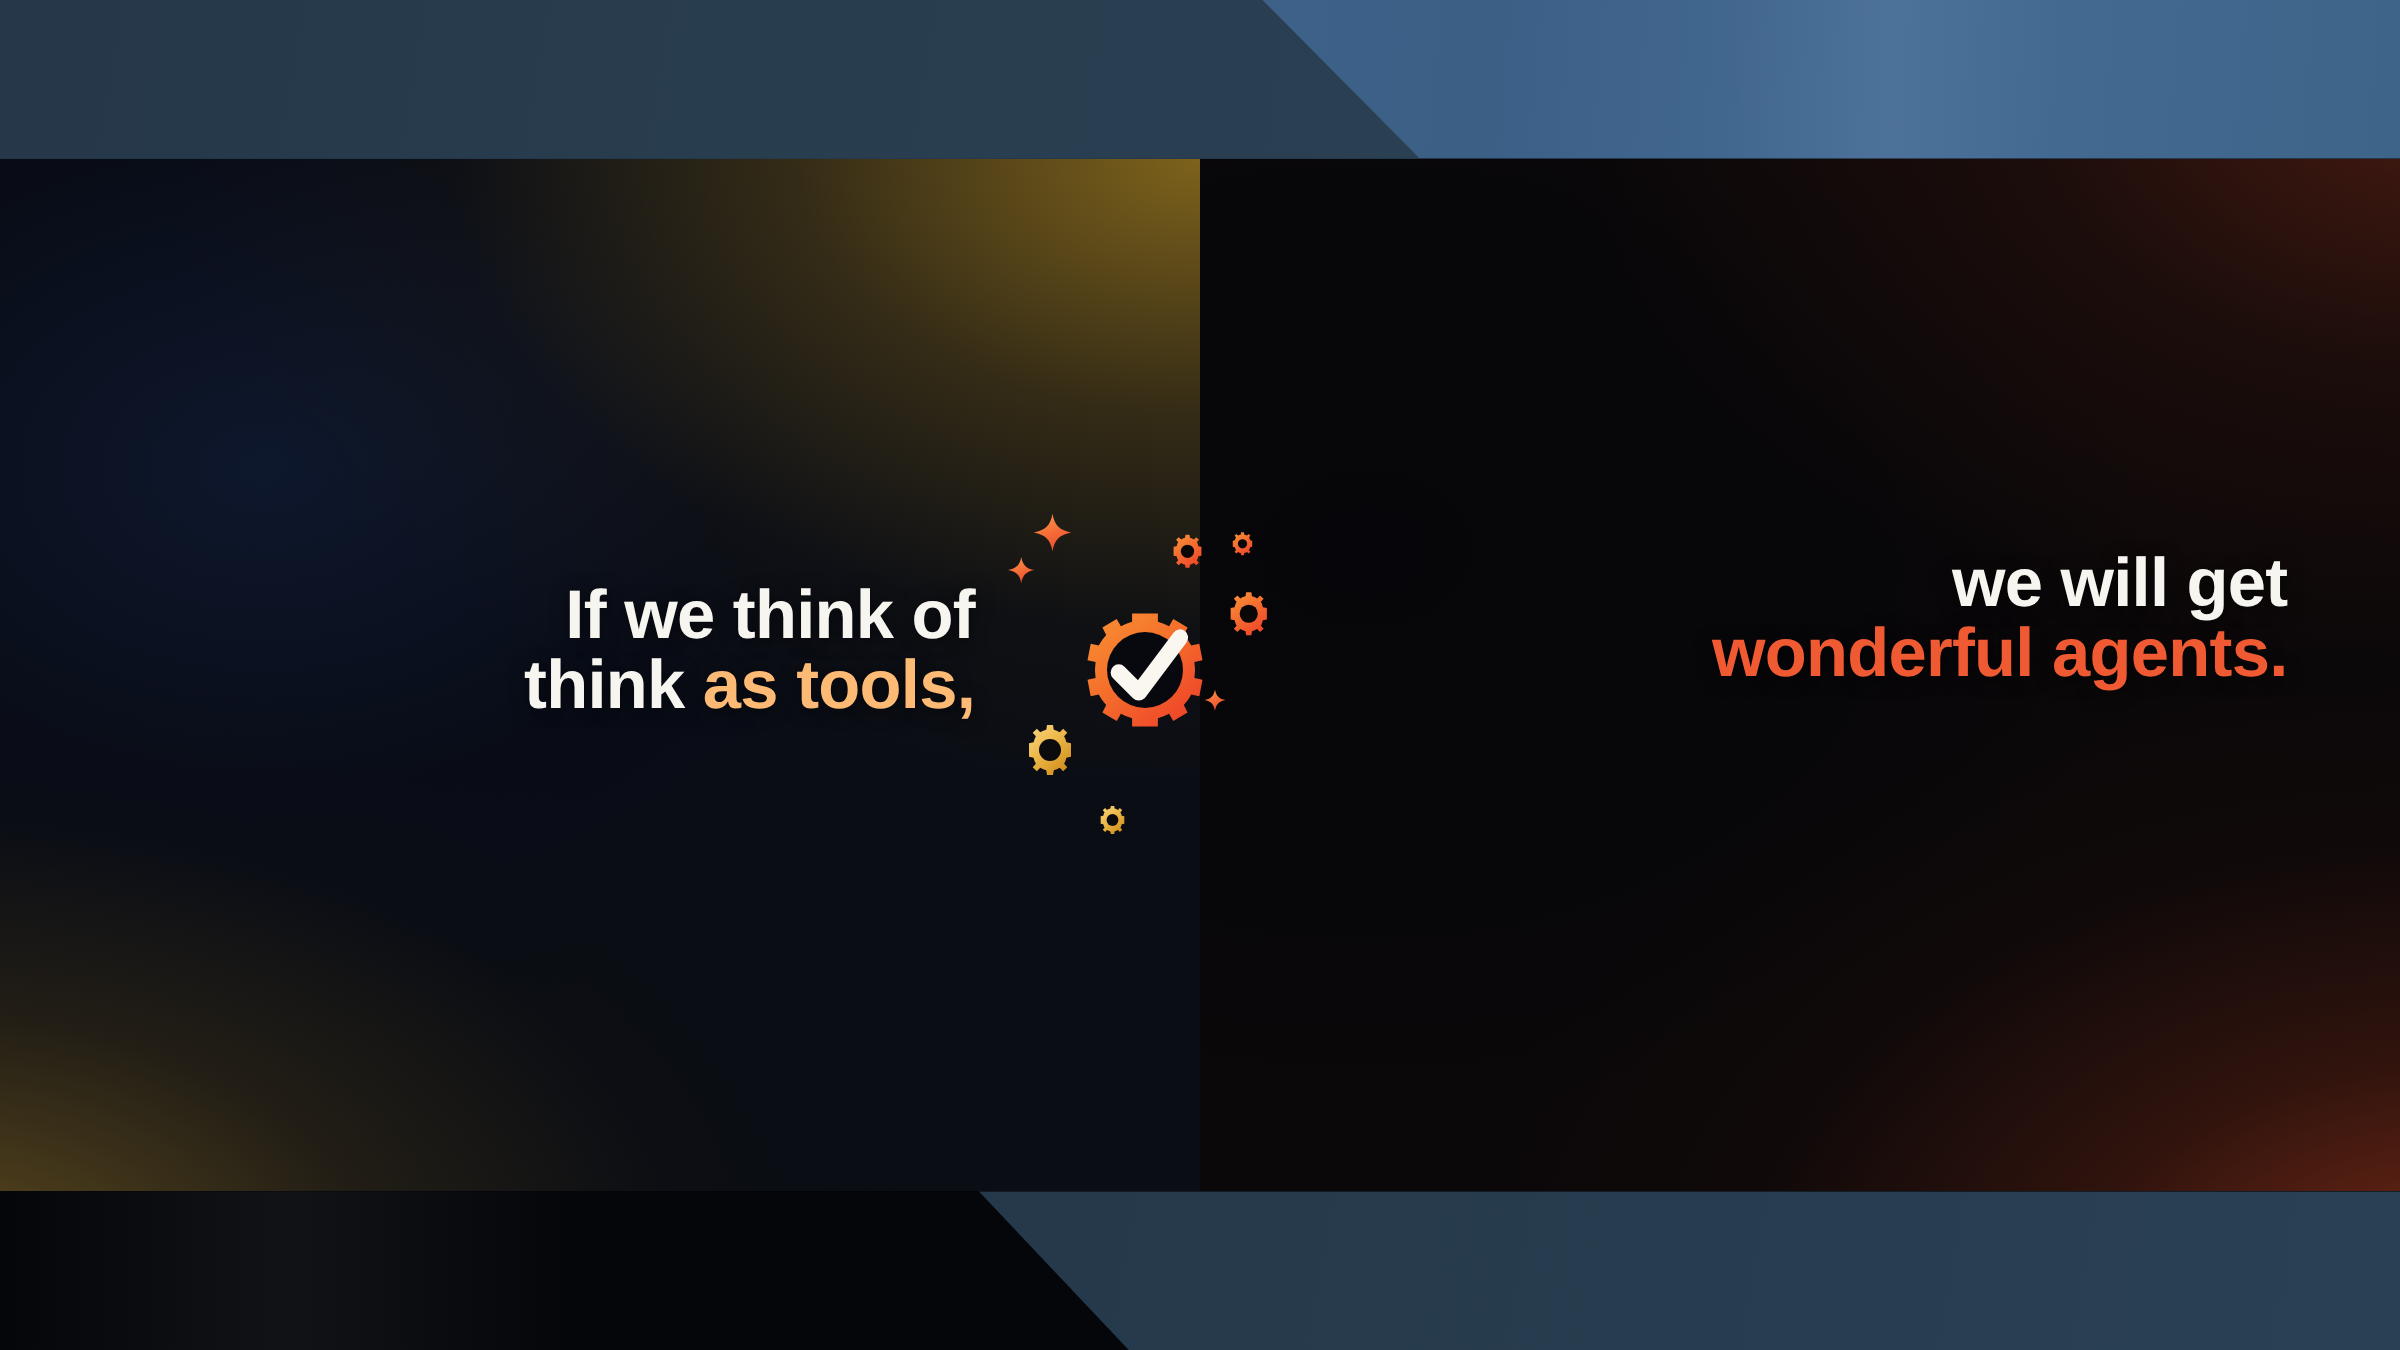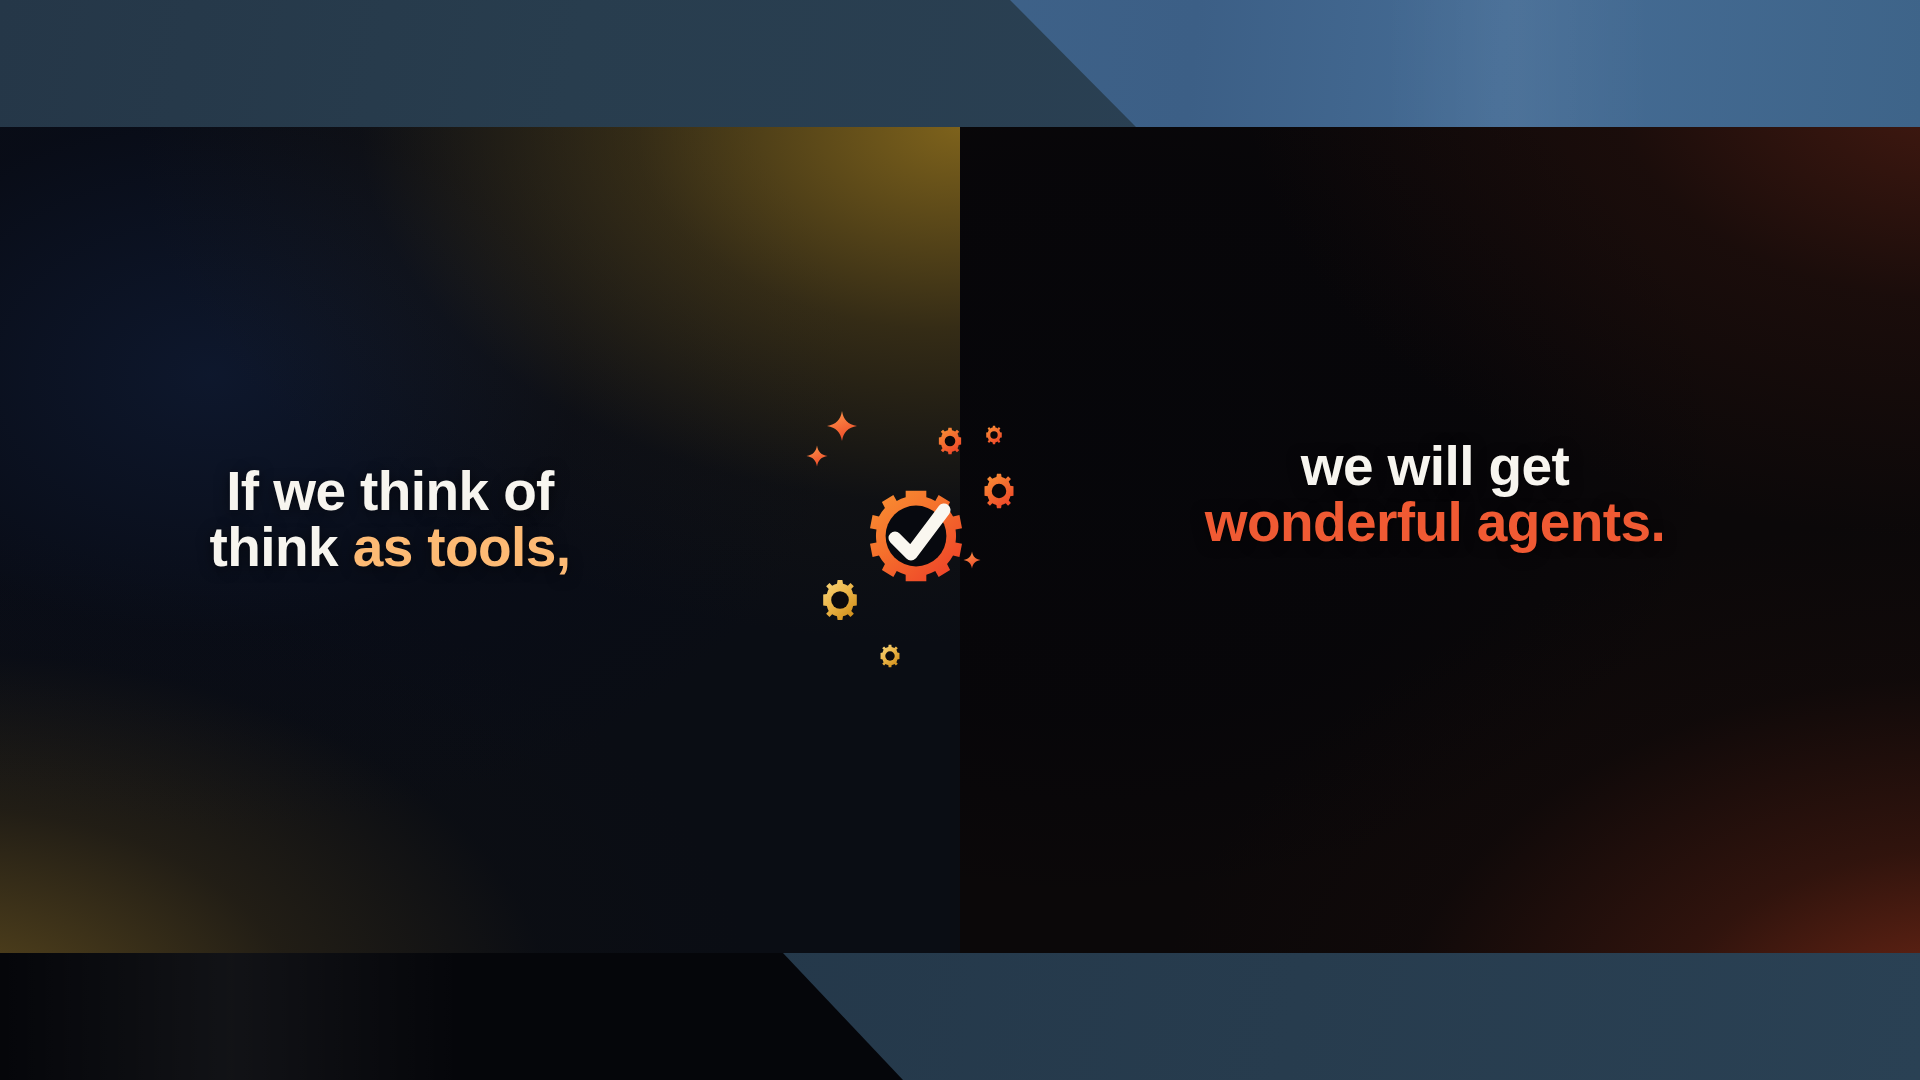--- a/index.html
+++ b/index.html
@@ -83,21 +83,21 @@
     position:absolute; inset:0;
     background:radial-gradient(80% 68% at 14% 38%, rgba(6,6,10,.95) 0%, rgba(5,5,9,.6) 50%, rgba(0,0,0,0) 82%);
   }
 
   
   .quote {
     position:absolute; z-index:6;
     font-weight:700;
     font-size:55px; line-height:1.02;
     letter-spacing:-0.6px;
-    text-align:center;
+    text-align:right;
     text-shadow:0 2px 14px rgba(0,0,0,.55);
     white-space:nowrap;
   }
   .quote .line { display:block; }
   .quote-left  { left:0; width:780px; top:463px; }
   .quote-right { left:1040px; width:790px; top:438px; }
 
   .w-white { color:#f7f5ef; }
   .w-gold  { color:#fdba74; }
   .w-flame { color:#f05a33; }

